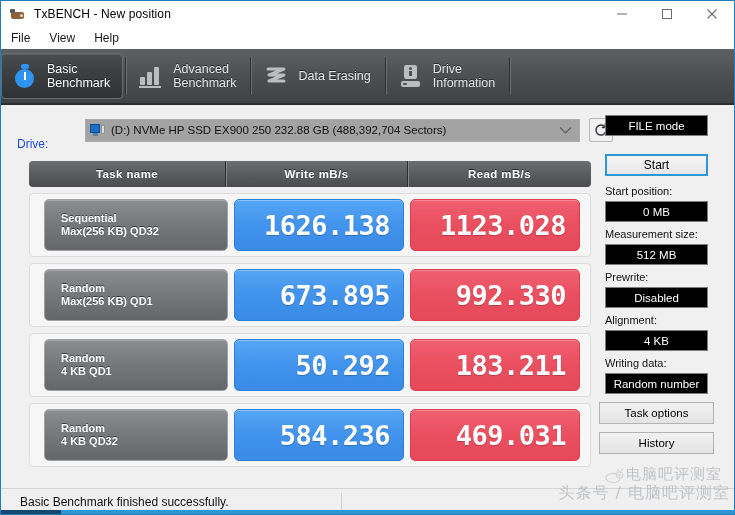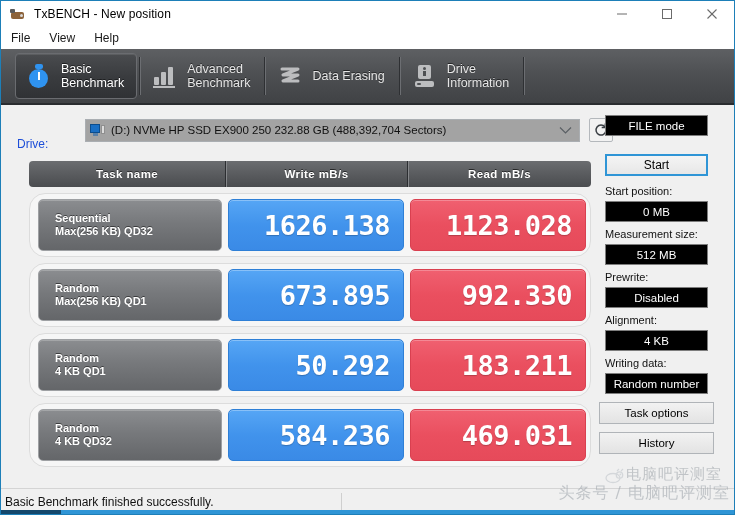--- a/index.html
+++ b/index.html
@@ -105,21 +105,20 @@
   .tabstrip {
     position: absolute;
     left: 0; top: 48px;
     width: 100%;
     height: 56px;
     background: linear-gradient(to bottom, #5e6063 0%, #4e5053 45%, #404245 100%);
     border-bottom: 2px solid #2a2c2f;
     display: flex;
     align-items: center;
     box-sizing: border-box;
-    padding-left: 14px;
   }
   .tab {
     position: relative;
     height: 46px;
     display: flex;
     align-items: center;
     padding: 0 12px 0 10px;
     box-sizing: border-box;
     border-radius: 4px;
   }
@@ -316,24 +315,24 @@
   }
   .res-head .h-task  { width: 196px; }
   .res-head .h-read  { width: 183px; border-left: 1px solid #2c2e31; box-shadow: inset 1px 0 0 #85878a; }
   .res-head .h-write { flex: 1 1 auto; border-left: 1px solid #2c2e31; box-shadow: inset 1px 0 0 #85878a; }
 
   .res-row {
     margin-top: 6px;
     height: 64px;
     background: #f6f6f6;
     border: 1px solid #dcdcdc;
-    border-radius: 16px;
-    display: flex;
-    align-items: center;
-    padding: 0 4px;
+    border-radius: 4px;
+    display: flex;
+    align-items: center;
+    padding: 0 10px;
     box-sizing: border-box;
   }
   .task-cell {
     width: 184px;
     height: 52px;
     margin-left: 4px;
     border-radius: 5px;
     background: linear-gradient(to bottom, #8b8d90 0%, #77797c 45%, #646669 100%);
     border: 1px solid #9ea0a3;
     box-shadow: inset 0 1px 0 rgba(255,255,255,0.22);
@@ -450,21 +449,21 @@
     height: 26px;
     background: #f0f0f0;
     border-top: 1px solid #d4d4d4;
     display: flex;
     align-items: center;
     box-sizing: border-box;
   }
   .status-text {
     font-size: 12px;
     color: #111111;
-    padding-left: 4px;
+    padding-left: 19px;
   }
   .status-sep {
     position: absolute;
     left: 340px;
     top: 4px;
     bottom: 4px;
     width: 1px;
     background: #cfcfcf;
   }
 

